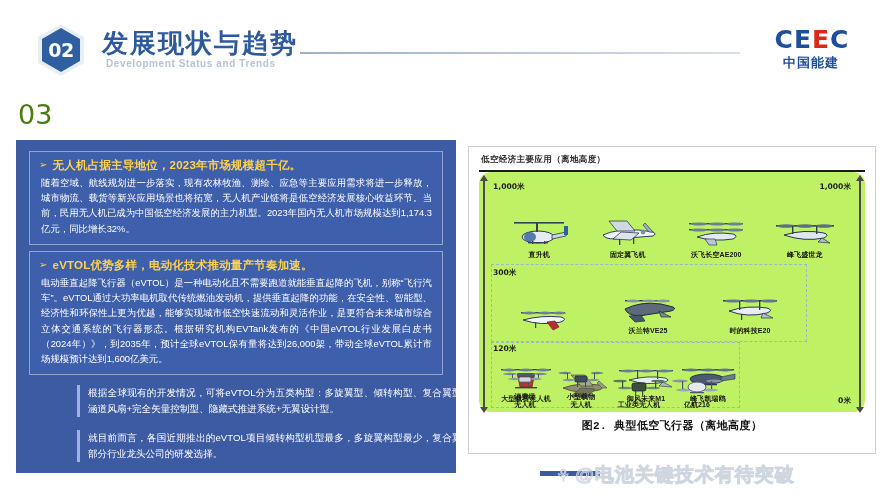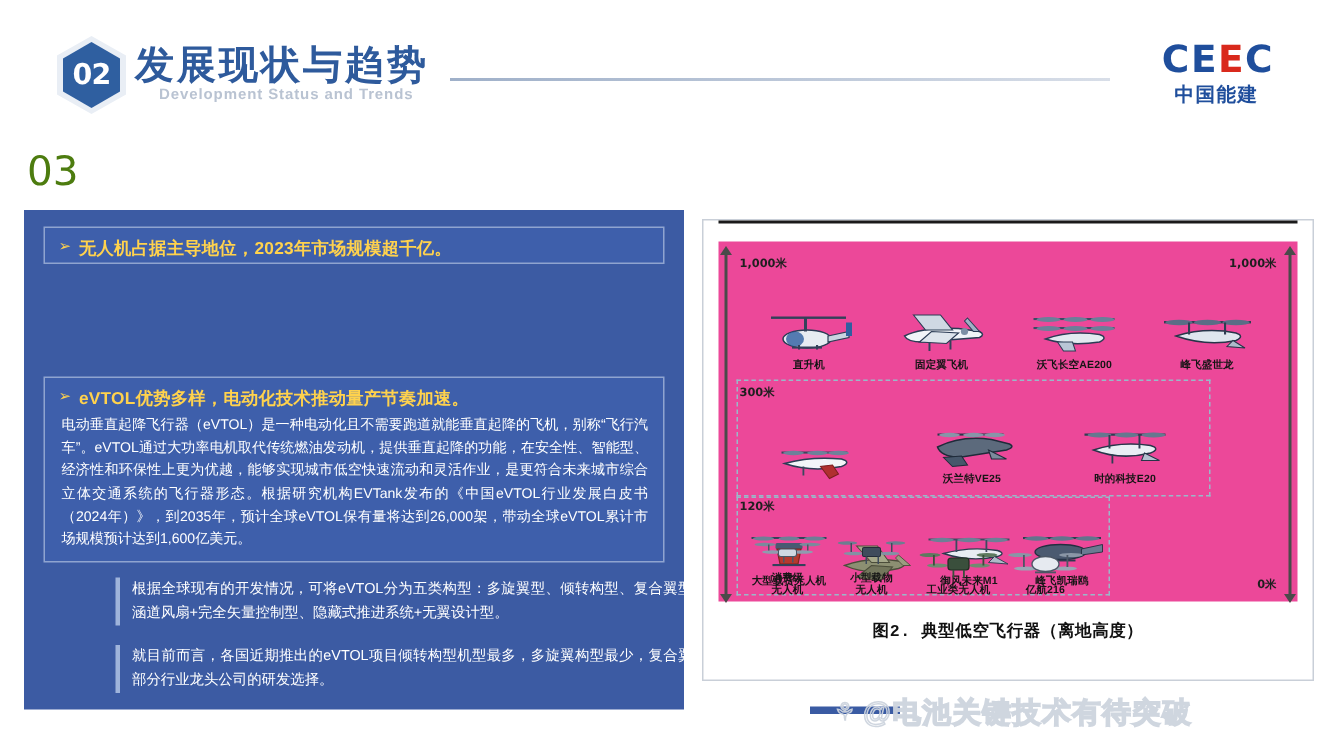--- a/index.html
+++ b/index.html
@@ -34,21 +34,21 @@
     clip-path: polygon(50% 0%, 100% 25%, 100% 75%, 50% 100%, 0% 75%, 0% 25%);
   }
   .hex-num {
     position: relative; z-index: 3;
     color: #ffffff; font-size: 19px; font-weight: bold;
     letter-spacing: -0.5px;
     font-family: "DejaVu Sans", sans-serif;
   }
 
   #header-title {
-    position: absolute; left: 90px; top: 26px;
+    position: absolute; left: 102px; top: 26px;
     font-size: 26px; font-weight: bold; color: #2e5a9c;
     letter-spacing: 2px;
   }
   #header-sub {
     position: absolute; left: 106px; top: 58px;
     font-size: 10px; color: #b9c3d2; letter-spacing: 0.6px; font-weight: bold;
   }
   #header-rule {
     position: absolute; left: 300px; top: 52px; width: 440px; height: 2px;
     background: linear-gradient(to right, #9fb0c9, #d8dee8);
@@ -133,22 +133,23 @@
   }
   #fig-head {
     padding: 7px 0 4px 12px;
     font-size: 8.6px; font-weight: bold; color: #2b2b2b;
     letter-spacing: 0.3px;
   }
   #fig-rule { margin: 0 10px; height: 2px; background: #1a1a1a; }
 
   #fig-body {
     position: relative;
-    margin: 12px 10px; height: 240px;
-    background: #ec4899;
+    margin: 0 10px; height: 240px;
+    background: #bef264;
+    border-radius: 12px;
   }
 
   
   .axis {
     position: absolute; width: 2px; background: #4a4a4a;
   }
   .axis::before, .axis::after {
     content: ""; position: absolute; left: -3px;
     border-left: 4px solid transparent; border-right: 4px solid transparent;
   }
@@ -248,36 +249,38 @@
     <span id="section-num">03</span>
   </div>
 
   <div id="left-panel">
 
     <div class="card" id="card1">
       <div class="card-title">
         <span class="arrow-bullet">➢</span>
         <span>无人机占据主导地位，2023年市场规模超千亿。</span>
       </div>
+      <div class="card-body">随着空域、航线规划进一步落实，现有农林牧渔、测绘、应急等主要应用需求将进一步释放，城市物流、载货等新兴应用场景也将拓宽，无人机产业链将是低空经济发展核心收益环节。当前，民用无人机已成为中国低空经济发展的主力机型。2023年国内无人机市场规模达到1,174.3亿元，同比增长32%。</div>
     </div>
 
     <div class="card" id="card2">
       <div class="card-title">
         <span class="arrow-bullet">➢</span>
         <span>eVTOL优势多样，电动化技术推动量产节奏加速。</span>
       </div>
       <div class="card-body">电动垂直起降飞行器（eVTOL）是一种电动化且不需要跑道就能垂直起降的飞机，别称“飞行汽车”。eVTOL通过大功率电机取代传统燃油发动机，提供垂直起降的功能，在安全性、智能型、经济性和环保性上更为优越，能够实现城市低空快速流动和灵活作业，是更符合未来城市综合立体交通系统的飞行器形态。根据研究机构EVTank发布的《中国eVTOL行业发展白皮书（2024年）》，到2035年，预计全球eVTOL保有量将达到26,000架，带动全球eVTOL累计市场规模预计达到1,600亿美元。</div>
     </div>
 
     <div class="plain-para" id="para1">根据全球现有的开发情况，可将eVTOL分为五类构型：多旋翼型、倾转构型、复合翼型、倾转涵道风扇+完全矢量控制型、隐藏式推进系统+无翼设计型。</div>
     <div class="plain-para" id="para2">就目前而言，各国近期推出的eVTOL项目倾转构型机型最多，多旋翼构型最少，复合翼成为大部分行业龙头公司的研发选择。</div>
   </div>
 
   <div id="right-panel">
 
+    <div id="fig-head">低空经济主要应用（离地高度）</div>
     <div id="fig-rule"></div>
 
     <div id="fig-body">
 
       <div class="axis" id="axis-left"></div>
       <div class="axis" id="axis-right"></div>
 
       <span class="alt-label" id="lbl-1000-l">1,000米</span>
       <span class="alt-label" id="lbl-1000-r">1,000米</span>
       <span class="alt-label" id="lbl-300">300米</span>

